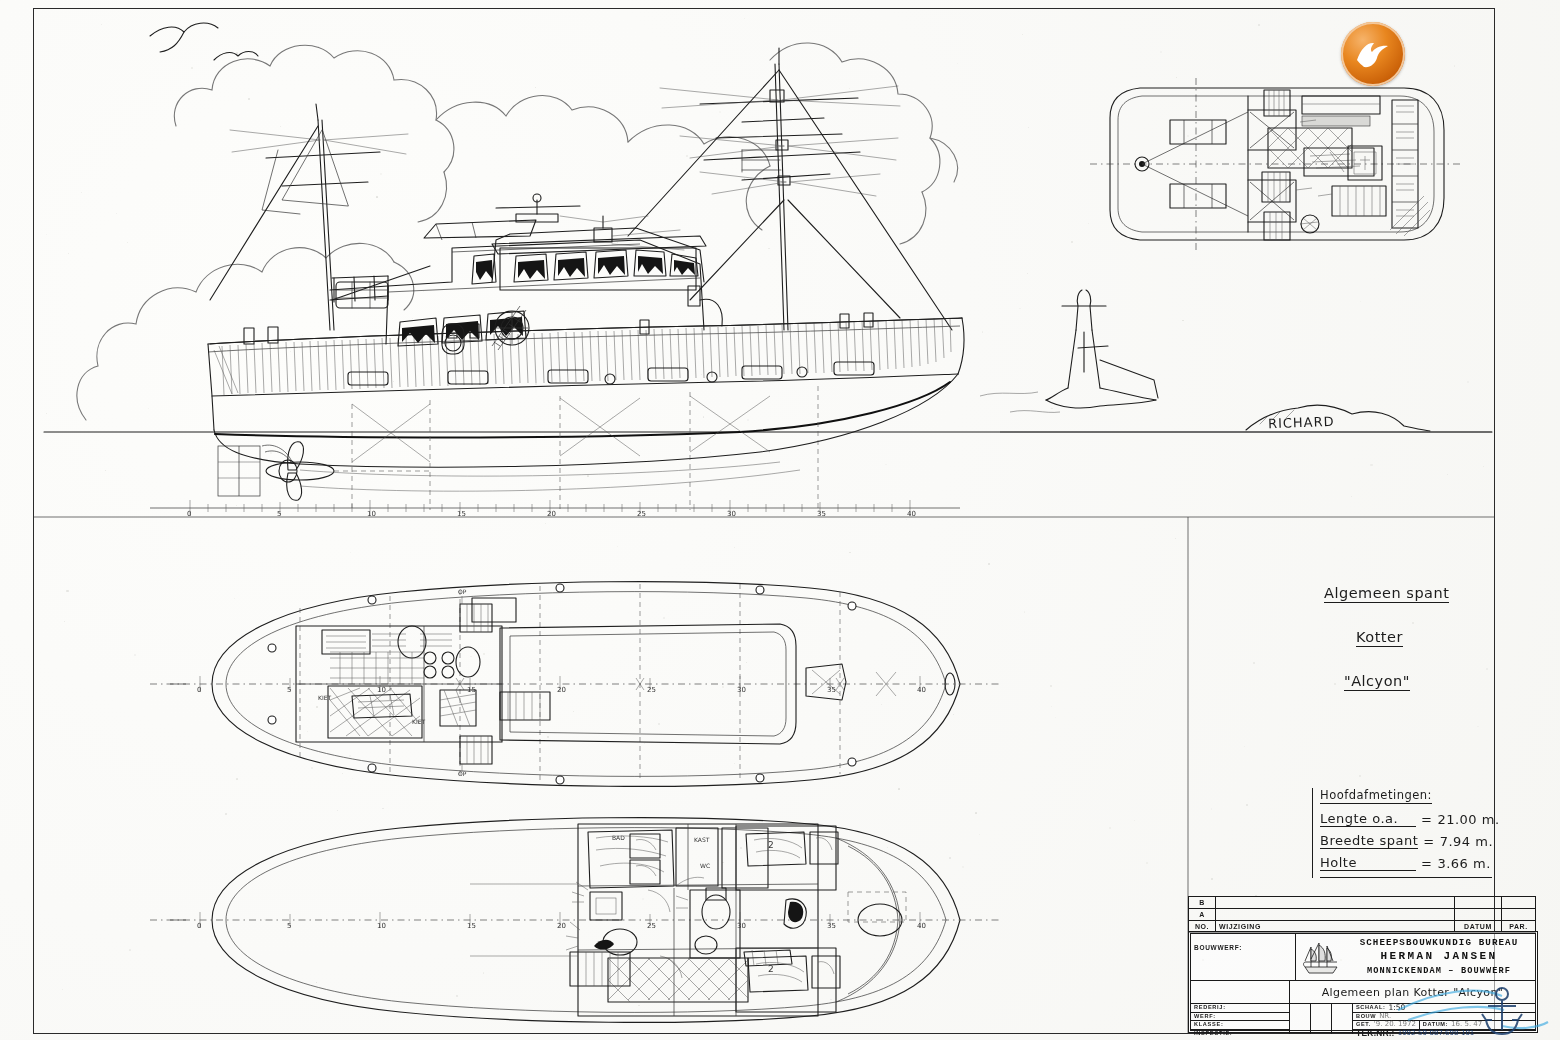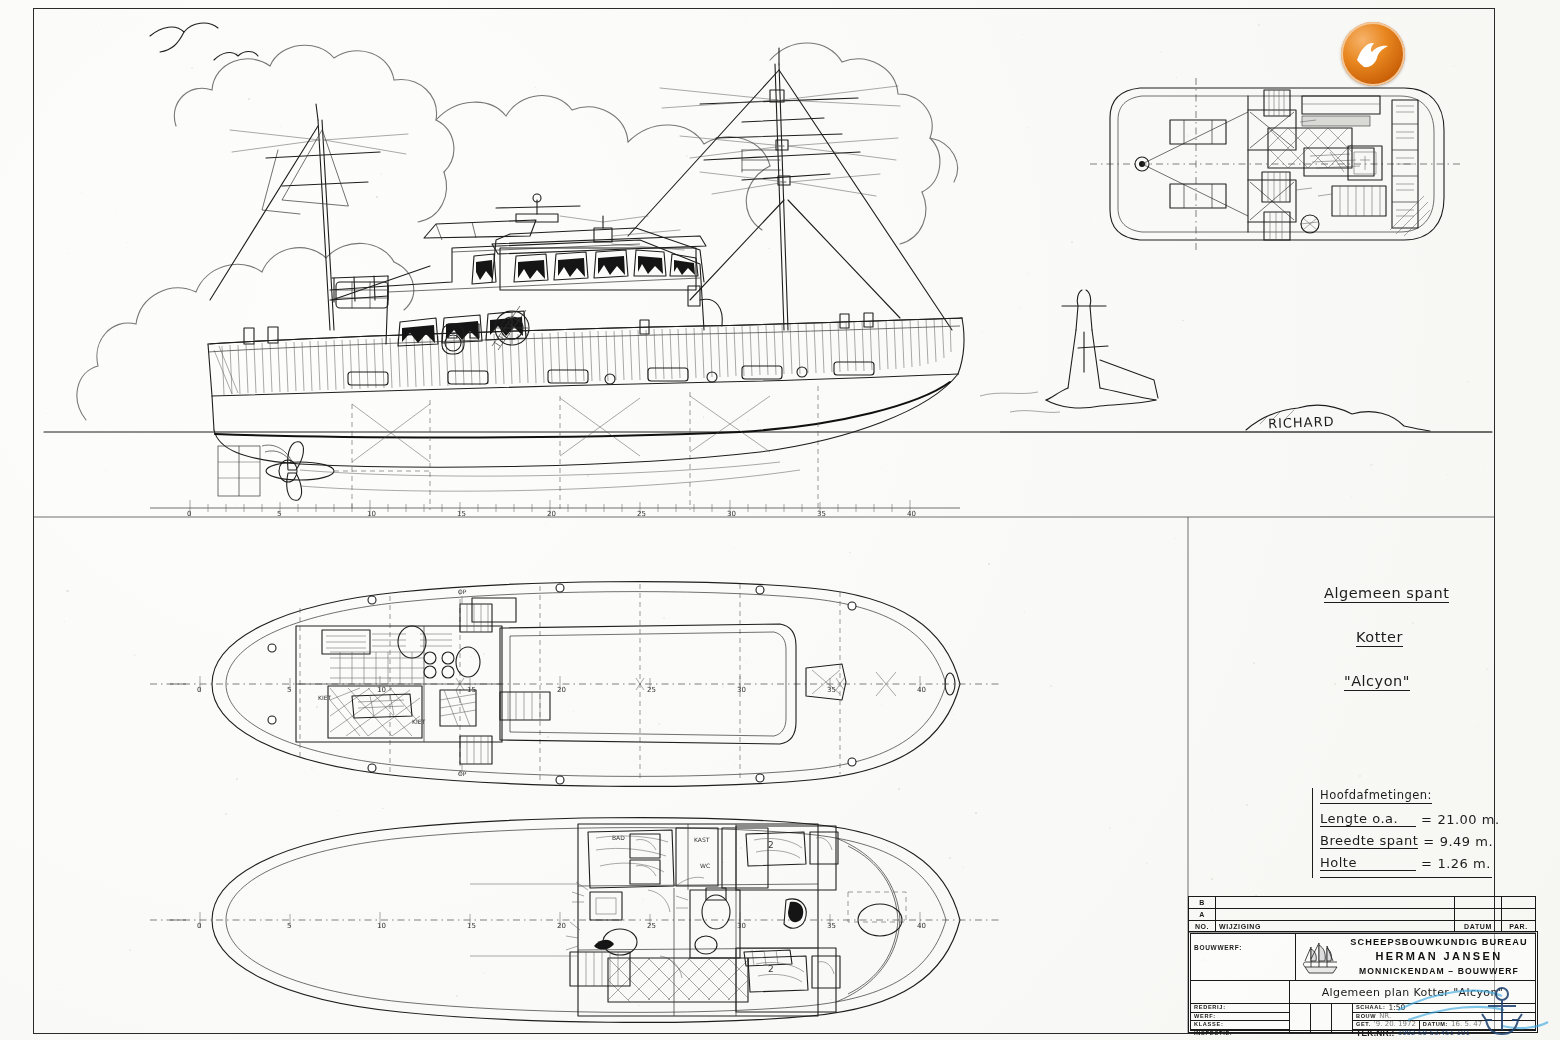--- a/index.html
+++ b/index.html
@@ -75,21 +75,21 @@
   .c-dt{width:40px;text-align:center;}
   .c-pr{width:27px;text-align:center;}
 
   #titleblock{position:absolute;left:1188px;top:931px;width:350px;height:102px;
     border:3px double #1a1a1a;box-sizing:border-box;background:rgba(255,255,255,.55);}
   #titleblock .tb-top{display:flex;height:46px;border-bottom:.9px solid #1a1a1a;}
   #titleblock .tb-left{width:98px;border-right:.9px solid #1a1a1a;padding:2px 3px;}
   #titleblock .tb-mid{flex:1;display:flex;align-items:center;}
   .bwlabel{font-size:6.5px;font-weight:bold;letter-spacing:.7px;color:#1a1a1a;}
   .shiplogo{width:44px;height:42px;margin:1px 2px 0 3px;flex:0 0 auto;}
-  .bureau{flex:1;text-align:center;line-height:1.45;padding-right:2px;}
+  .bureau{flex:1;text-align:center;line-height:1.45;padding-right:2px;font-family:Liberation Mono, monospace;}
   .bureau .b1{font-size:9.2px;font-weight:bold;letter-spacing:1.1px;color:#111;}
   .bureau .b2{font-size:11px;font-weight:bold;letter-spacing:2.4px;color:#111;}
   .bureau .b3{font-size:8.6px;font-weight:bold;letter-spacing:1.1px;color:#111;}
   #titleblock .tb-sub{display:flex;height:22px;border-bottom:.9px solid #1a1a1a;}
   #titleblock .tb-sub .sl{width:98px;border-right:.9px solid #1a1a1a;}
   #titleblock .tb-sub .sr{flex:1;display:flex;align-items:center;justify-content:center;}
   .planlabel{font-family:"DejaVu Sans",sans-serif;font-size:11px;color:#1a1a1a;letter-spacing:.4px;}
   #titleblock .tb-bot{display:flex;height:30px;}
   #titleblock .tb-bot .bl{width:98px;border-right:.9px solid #1a1a1a;}
   #titleblock .tb-bot .bm{width:62px;border-right:.9px solid #1a1a1a;display:flex;}
@@ -1257,26 +1257,26 @@
   <div class="dh"><span class="hand ul">Hoofdafmetingen:</span></div>
 
   <div class="row">
     <span class="hand lbl">Lengte o.a.</span>
     <span class="hand eq">=</span>
     <span class="hand val">21.00 m.</span>
   </div>
   <div class="row">
     <span class="hand lbl">Breedte spant</span>
     <span class="hand eq">=</span>
-    <span class="hand val">9.49 m.</span>
+    <span class="hand val">7.94 m.</span>
   </div>
   <div class="row">
     <span class="hand lbl">Holte</span>
     <span class="hand eq">=</span>
-    <span class="hand val">1.26 m.</span>
+    <span class="hand val">3.66 m.</span>
   </div>
   <div class="base"></div>
 </div>
 
 <div id="revblock">
   <table>
     <tbody>
         <tr>
       <td class="c-no">B</td>
       <td class="c-wz"></td>
@@ -1353,21 +1353,21 @@
         <span class="hw faint">NR.</span>
       </div>
       <div class="kvr">
         <span>GET.</span>
         <span class="hw faint">'9. 20. 1972</span>
         <span style="border-left:.9px solid #1a1a1a;padding-left:3px;">DATUM:</span>
         <span class="hw faint">16. 5. 47</span>
       </div>
       <div class="kvr">
         <span class="teknr">TEK.NR.:</span>
-        <span class="hw">1992-59-53.451-101</span>
+        <span class="hw">1992-59-087.698-101</span>
       </div>
     </div>
   </div>
 </div>
 
 <div id="anchorwm">
   <svg width="150" height="58" viewBox="0 0 150 58">
     <g fill="none" stroke="#3aa8e0" stroke-width="2.2" opacity=".75">
       <path d="M0 30 C40 10 80 6 104 16"></path>
       <path d="M10 40 C50 26 84 24 106 30"></path>

